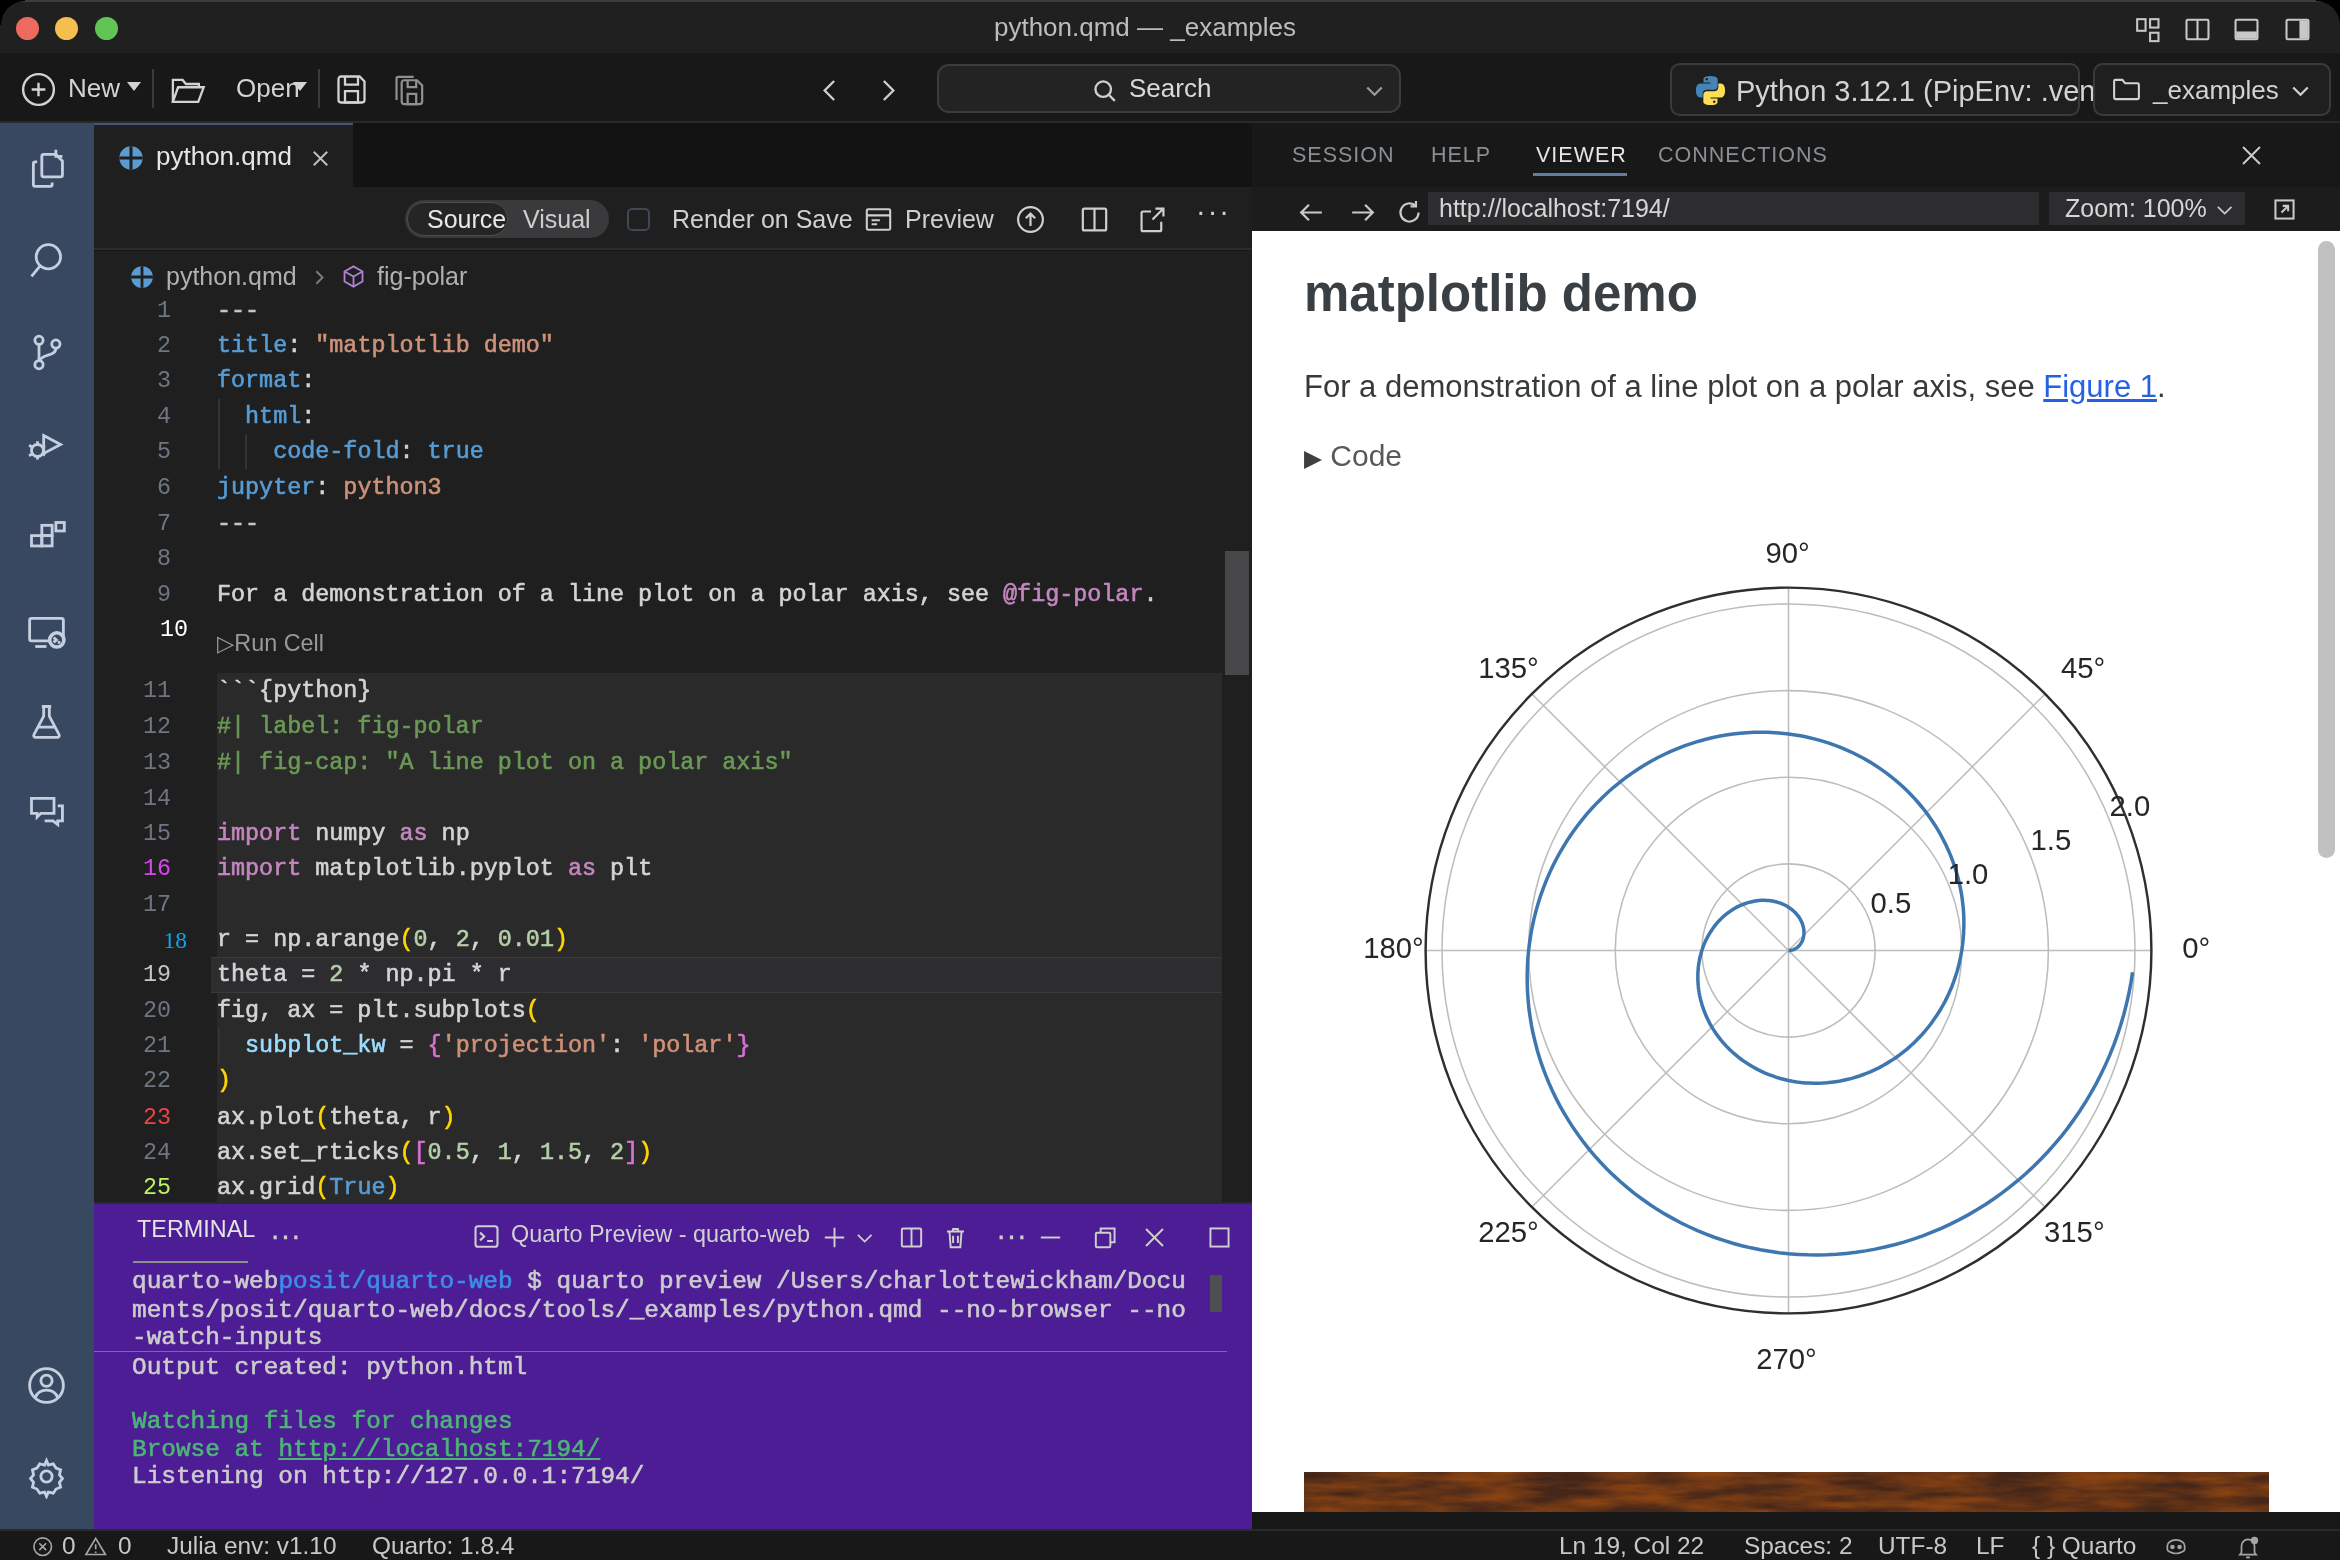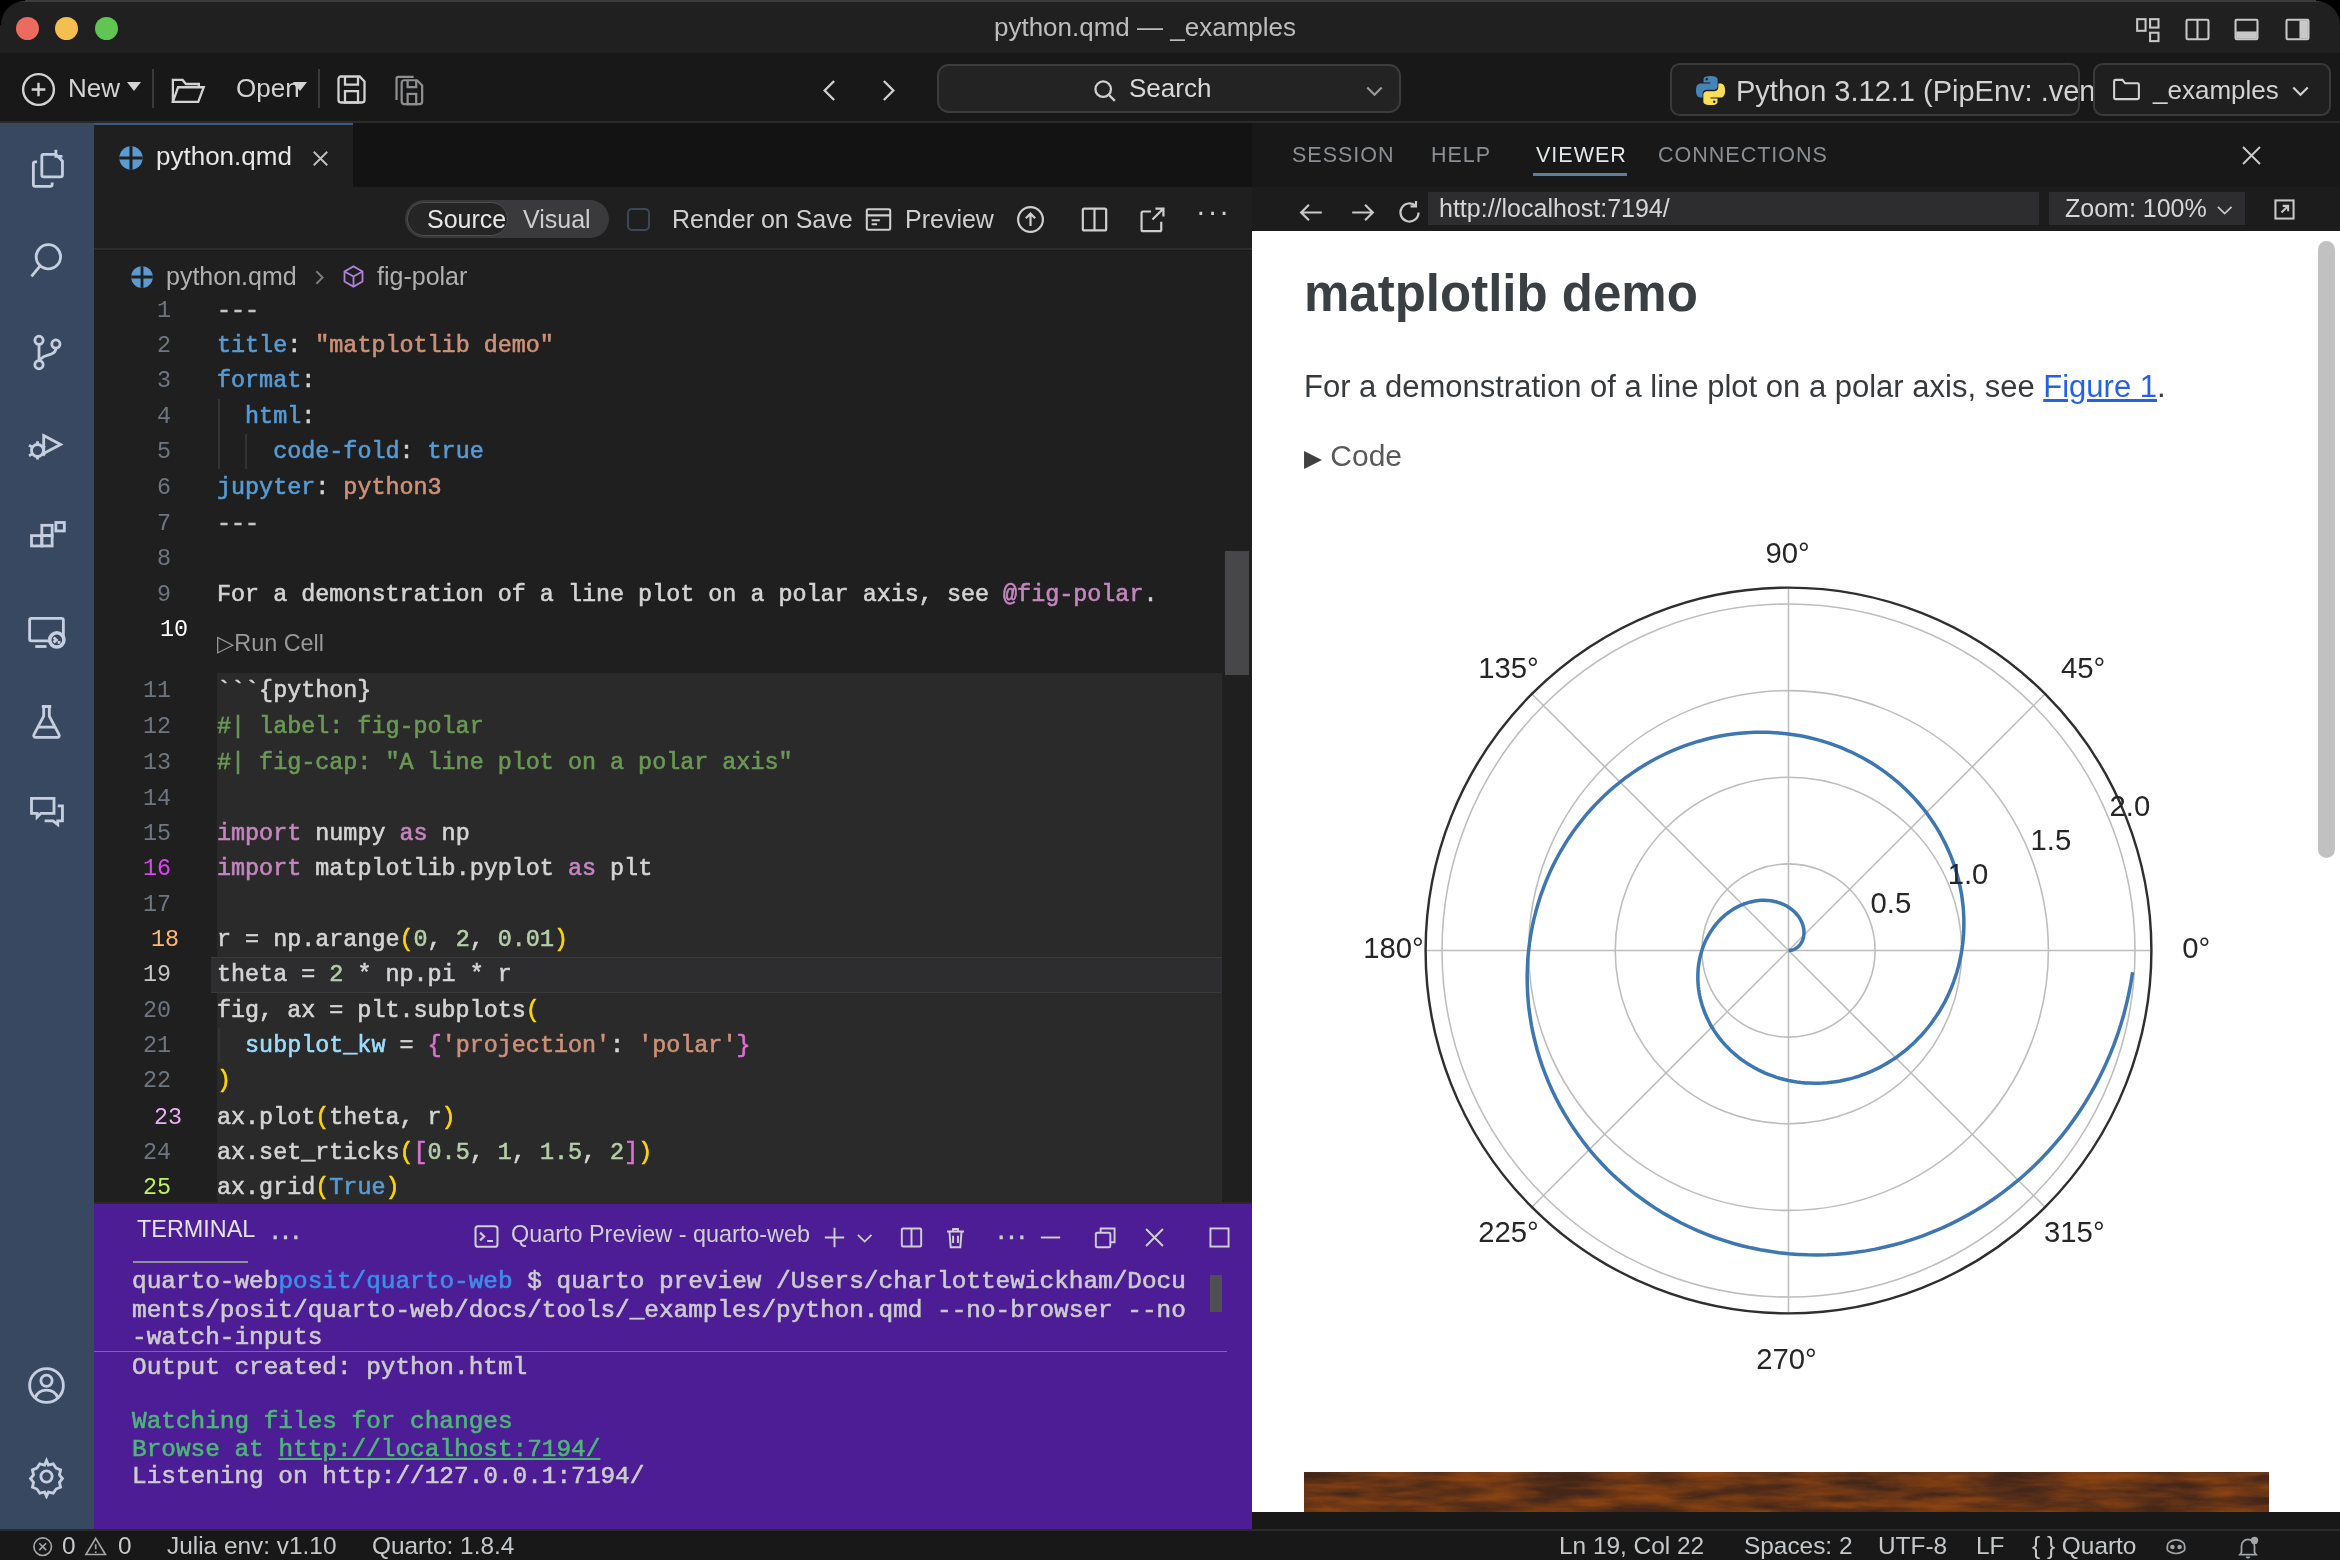--- a/index.html
+++ b/index.html
@@ -290,31 +290,31 @@
 <div class="abs lnum" style="left:0;top:416px;color:#6e7681;">12</div>
 <div class="abs codeline" style="left:123px;top:416px;"><span class="g">#| label: fig-polar</span></div>
 <div class="abs lnum" style="left:0;top:452px;color:#6e7681;">13</div>
 <div class="abs codeline" style="left:123px;top:452px;"><span class="g">#| fig-cap: "A line plot on a polar axis"</span></div>
 <div class="abs lnum" style="left:0;top:488px;color:#6e7681;">14</div>
 <div class="abs lnum" style="left:0;top:523px;color:#6e7681;">15</div>
 <div class="abs codeline" style="left:123px;top:523px;"><span class="p">import</span><span class="w"> numpy </span><span class="p">as</span><span class="w"> np</span></div>
 <div class="abs lnum" style="left:0;top:558px;color:#d946ef;">16</div>
 <div class="abs codeline" style="left:123px;top:558px;"><span class="p">import</span><span class="w"> matplotlib.pyplot </span><span class="p">as</span><span class="w"> plt</span></div>
 <div class="abs lnum" style="left:0;top:594px;color:#6e7681;">17</div>
-<div class="abs lnum" style="left:8px;top:629px;color:#fdba74;">18</div>
+<div class="abs lnum" style="left:16px;top:629px;color:#0ea5e9;font-family:Liberation Serif, serif;">18</div>
 <div class="abs codeline" style="left:123px;top:629px;"><span class="w">r = np.arange</span><span class="b1">(</span><span class="n">0</span><span class="w">, </span><span class="n">2</span><span class="w">, </span><span class="n">0.01</span><span class="b1">)</span></div>
 <div class="abs lnum" style="left:0;top:664px;color:#c6c6c6;">19</div>
 <div class="abs codeline" style="left:123px;top:664px;"><span class="w">theta = </span><span class="n">2</span><span class="w"> * np.pi * r</span></div>
 <div class="abs lnum" style="left:0;top:700px;color:#6e7681;">20</div>
 <div class="abs codeline" style="left:123px;top:700px;"><span class="w">fig, ax = plt.subplots</span><span class="b1">(</span></div>
 <div class="abs lnum" style="left:0;top:735px;color:#6e7681;">21</div>
 <div class="abs codeline" style="left:123px;top:735px;"><span class="w">  </span><span class="pb">subplot_kw</span><span class="w"> = </span><span class="b2">{</span><span class="s">'projection'</span><span class="w">: </span><span class="s">'polar'</span><span class="b2">}</span></div>
 <div class="abs lnum" style="left:0;top:770px;color:#6e7681;">22</div>
 <div class="abs codeline" style="left:123px;top:770px;"><span class="b1">)</span></div>
-<div class="abs lnum" style="left:11px;top:807px;color:#f0abfc;">23</div>
+<div class="abs lnum" style="left:0;top:807px;color:#ef4444;">23</div>
 <div class="abs codeline" style="left:123px;top:807px;"><span class="w">ax.plot</span><span class="b1">(</span><span class="w">theta, r</span><span class="b1">)</span></div>
 <div class="abs lnum" style="left:0;top:842px;color:#6e7681;">24</div>
 <div class="abs codeline" style="left:123px;top:842px;"><span class="w">ax.set_rticks</span><span class="b1">(</span><span class="b2">[</span><span class="n">0.5</span><span class="w">, </span><span class="n">1</span><span class="w">, </span><span class="n">1.5</span><span class="w">, </span><span class="n">2</span><span class="b2">]</span><span class="b1">)</span></div>
 <div class="abs lnum" style="left:0;top:877px;color:#bef264;">25</div>
 <div class="abs codeline" style="left:123px;top:877px;"><span class="w">ax.grid</span><span class="b1">(</span><span class="y">True</span><span class="b1">)</span></div>
 
 <div class="abs" style="left:1131px;top:258px;width:24.4px;height:124px;background:#47474a;"></div>
 </div>
 
 <div id="terminal" class="abs">

